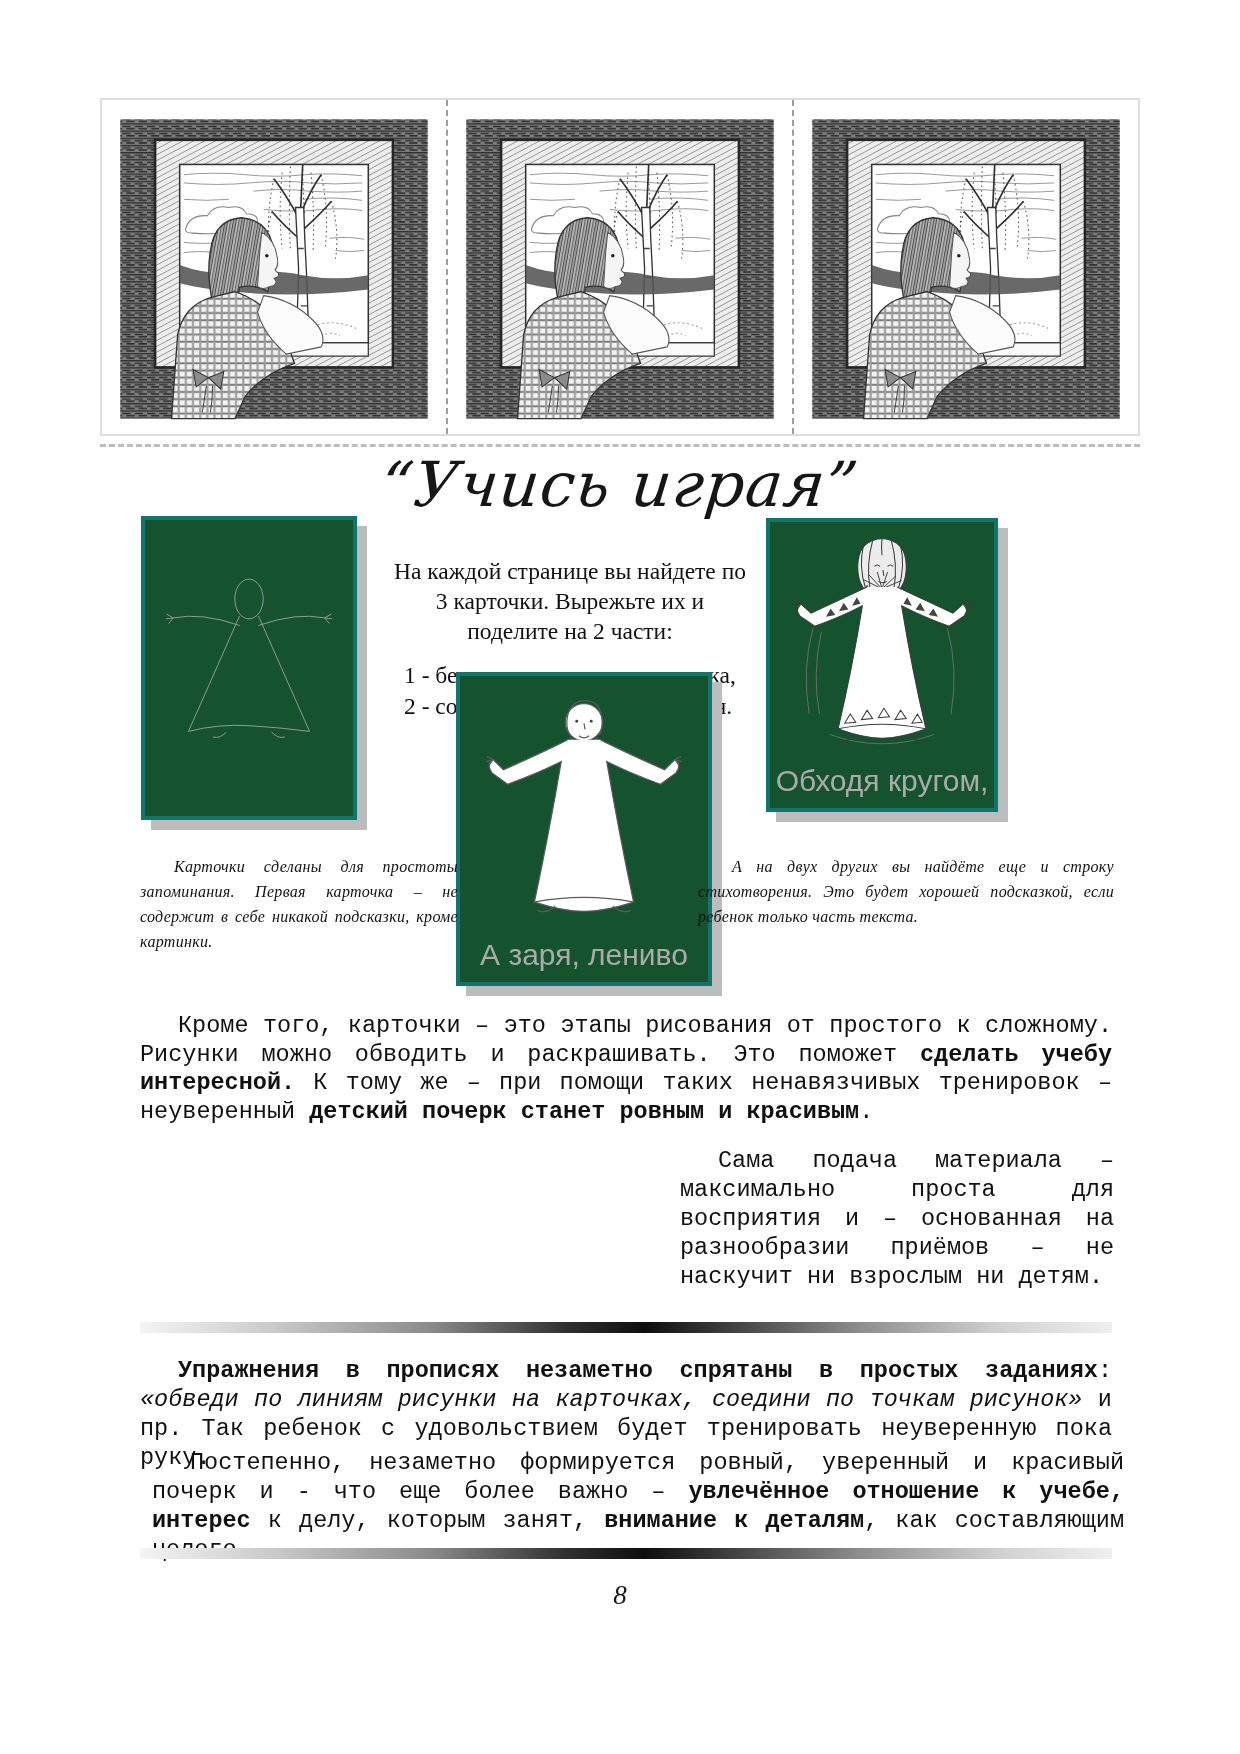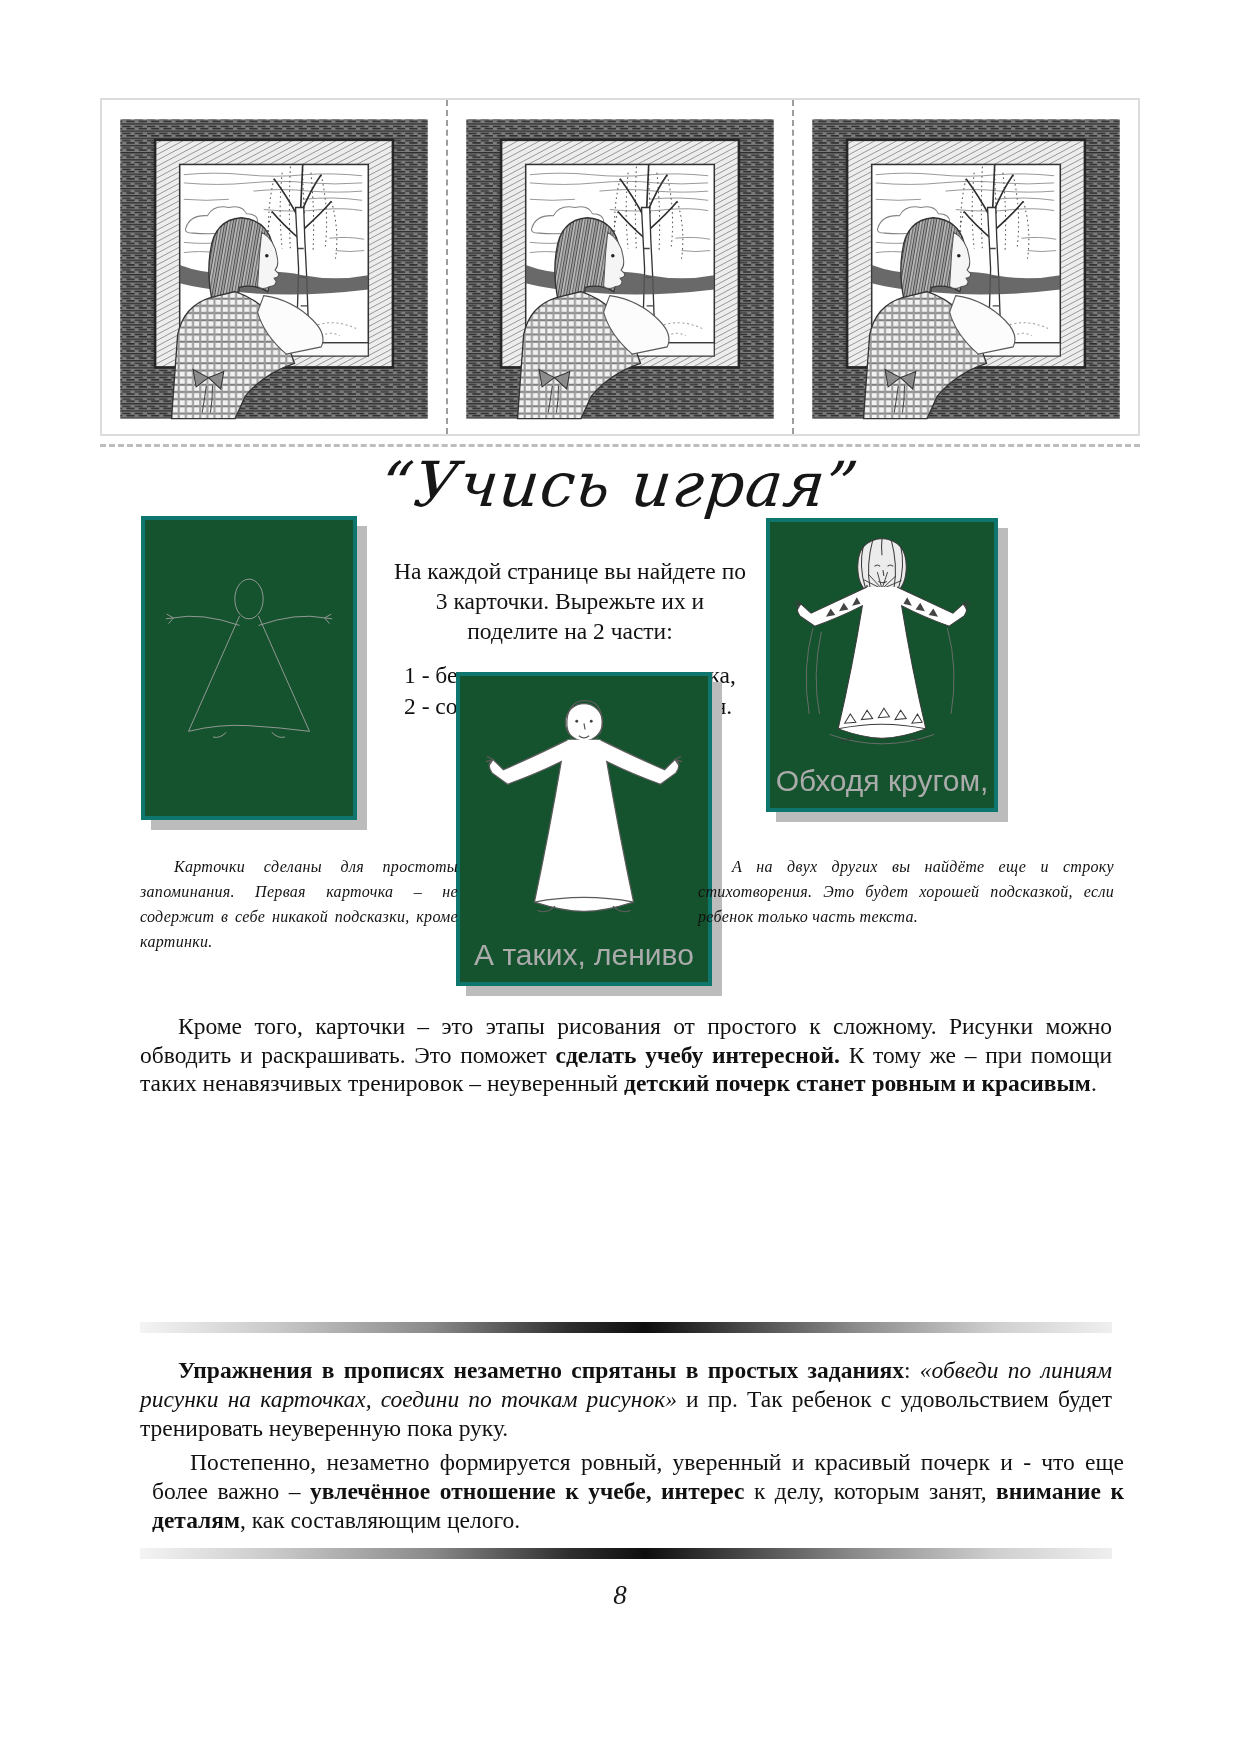--- a/index.html
+++ b/index.html
@@ -36,21 +36,21 @@
   .intro-list{position:absolute;left:404px;top:660px;width:348px;text-align:left;
          font-size:23.5px;line-height:31px;}
 
   .note{position:absolute;font-style:italic;font-size:16px;line-height:25px;
         text-align:justify;text-align-last:left;text-indent:34px;letter-spacing:.3px;}
   .note-left{left:140px;top:854px;width:318px;}
   .note-right{left:698px;top:854px;width:416px;}
 
   
   .para{position:absolute;font-size:23.5px;line-height:28.5px;
-        text-align:justify;text-align-last:left;text-indent:38px;}
+        text-align:justify;text-align-last:left;text-indent:38px;font-family:Liberation Mono, monospace;}
   .para-main{left:140px;top:1012px;width:972px;}
   .col-left{left:140px;top:1146px;width:472px;line-height:29px;}
   .col-right{left:680px;top:1146px;width:434px;line-height:29px;}
   .para-bottom1{left:140px;top:1356px;width:972px;line-height:29px;}
   .para-bottom2{left:152px;top:1448px;width:972px;line-height:29px;}
   .b{font-weight:bold;}
   .i{font-style:italic;}
 
   .divider{position:absolute;left:140px;width:972px;height:11px;
      background:linear-gradient(90deg,#f4f4f4 0%,#c9c9c9 14%,#8a8a8a 30%,#2f2f2f 44%,
@@ -228,27 +228,28 @@
     <svg viewBox="0 0 240 240">
         <use href="#figDecor"></use>
       </svg>
     <div class="card-caption">Обходя кругом,</div>
   </div>
 
   <div class="card card-middle">
     <svg viewBox="0 0 240 240">
         <use href="#figPlain"></use>
       </svg>
-    <div class="card-caption">А таких, лениво</div>
+    <div class="card-caption">А заря, лениво</div>
   </div>
 
   <div class="note note-left">Карточки сделаны для простоты запоминания. Первая карточка – не содержит в себе никакой подсказки, кроме картинки.</div>
   <div class="note note-right">А на двух других вы найдёте еще и строку стихотворения. Это будет хорошей подсказкой, если ребенок только часть текста.</div>
 
   <div class="para para-main"><span>Кроме того, карточки – это этапы рисования от простого к сложному. Рисунки можно обводить и раскрашивать. Это поможет </span><span class="b">сделать учебу интересной.</span><span> К тому же – при помощи таких ненавязчивых тренировок – неуверенный </span><span class="b">детский почерк станет ровным и красивым</span><span>.</span></div>
+  <div class="para col-right">Сама подача материала – максимально проста для восприятия и – основанная на разнообразии приёмов – не наскучит ни взрослым ни детям.</div>
 
   <div class="divider divider-1"></div>
 
   <div class="para para-bottom1"><span class="b">Упражнения в прописях незаметно спрятаны в простых заданиях</span><span>: </span><span class="i">«обведи по линиям рисунки на карточках, соедини по точкам рисунок»</span><span> и пр. Так ребенок с удовольствием будет тренировать неуверенную пока руку.</span></div>
   <div class="para para-bottom2"><span>Постепенно, незаметно формируется ровный, уверенный и красивый почерк и - что еще более важно – </span><span class="b">увлечённое отношение к учебе, интерес</span><span> к делу, которым занят, </span><span class="b">внимание к деталям</span><span>, как составляющим целого.</span></div>
 
   <div class="divider divider-2"></div>
 
   <div class="page-number">8</div>
 </div>

